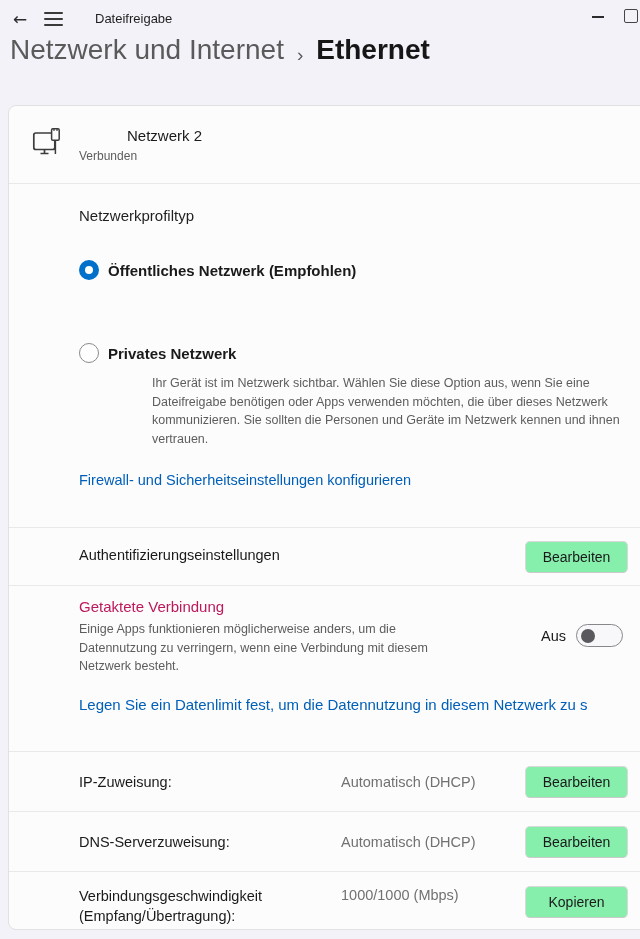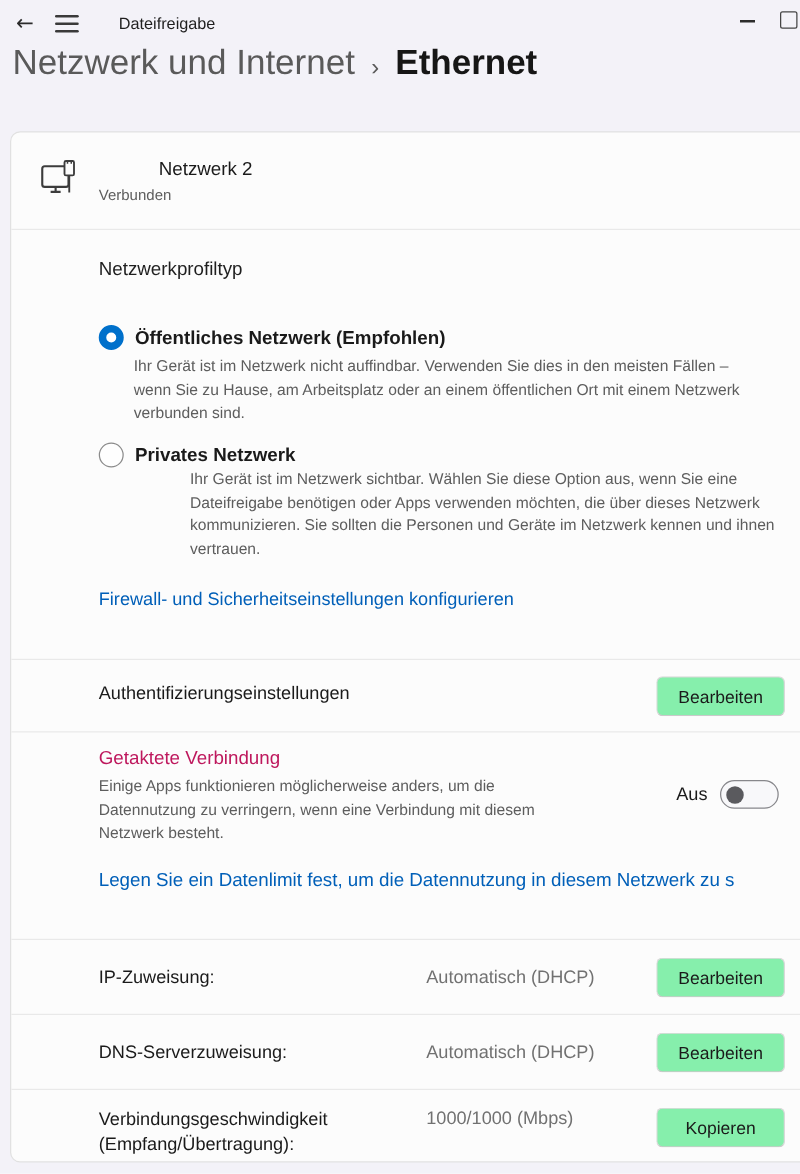--- a/index.html
+++ b/index.html
@@ -33,21 +33,21 @@
   
   .sec-header{height:77px;}
   .eth-icon{position:absolute;left:23px;top:21px;}
   .conn-name{position:absolute;left:70px;top:21px;font-size:15px;color:#1a1a1a;margin-left:48px;}
   .conn-status{position:absolute;left:70px;top:43px;font-size:12px;color:#5d5d5d;}
   
   .sec-profile{height:343px;}
   .profile-label{position:absolute;left:70px;top:23px;font-size:15px;color:#1f1f1f;}
   .radio-row{position:absolute;left:70px;display:flex;align-items:center;gap:9px;cursor:pointer;}
   .radio-row.r1{top:76px;}
-  .radio-row.r2{top:170px;}
+  .radio-row.r2{top:159px;}
   .radio{width:20px;height:20px;border-radius:50%;box-sizing:border-box;flex:0 0 auto;}
   .radio.on{background:#fff;border:6px solid #0070cb;}
   .radio.off{background:#fefefe;border:1px solid #8b8b8b;}
   .radio-title{font-size:15px;font-weight:700;color:#1a1a1a;}
   .radio-desc{position:absolute;left:98px;width:508px;font-size:12.5px;line-height:18.5px;color:#5d5d5d;}
   .radio-desc.d1{top:100px;}
   .radio-desc.d2{top:190px;margin-left:45px;}
   .link{color:#005fb8;cursor:pointer;}
   .firewall-link{position:absolute;left:70px;top:288px;font-size:14.5px;}
   
@@ -119,21 +119,20 @@
   </div>
   <div class="divider"></div>
 
   <div class="sec sec-profile">
     <div class="profile-label">Netzwerkprofiltyp</div>
 
     <div class="radio-row r1">
       <span class="radio on"></span>
       <span class="radio-title">Öffentliches Netzwerk (Empfohlen)</span>
     </div>
-    <div class="radio-desc d1">Ihr Gerät ist im Netzwerk nicht auffindbar. Verwenden Sie dies in den meisten Fällen – wenn Sie zu Hause, am Arbeitsplatz oder an einem öffentlichen Ort mit einem Netzwerk verbunden sind.</div>
 
     <div class="radio-row r2">
       <span class="radio off"></span>
       <span class="radio-title">Privates Netzwerk</span>
     </div>
     <div class="radio-desc d2">Ihr Gerät ist im Netzwerk sichtbar. Wählen Sie diese Option aus, wenn Sie eine Dateifreigabe benötigen oder Apps verwenden möchten, die über dieses Netzwerk kommunizieren. Sie sollten die Personen und Geräte im Netzwerk kennen und ihnen vertrauen.</div>
 
     <div class="firewall-link link">Firewall- und Sicherheitseinstellungen konfigurieren</div>
   </div>
   <div class="divider"></div>

